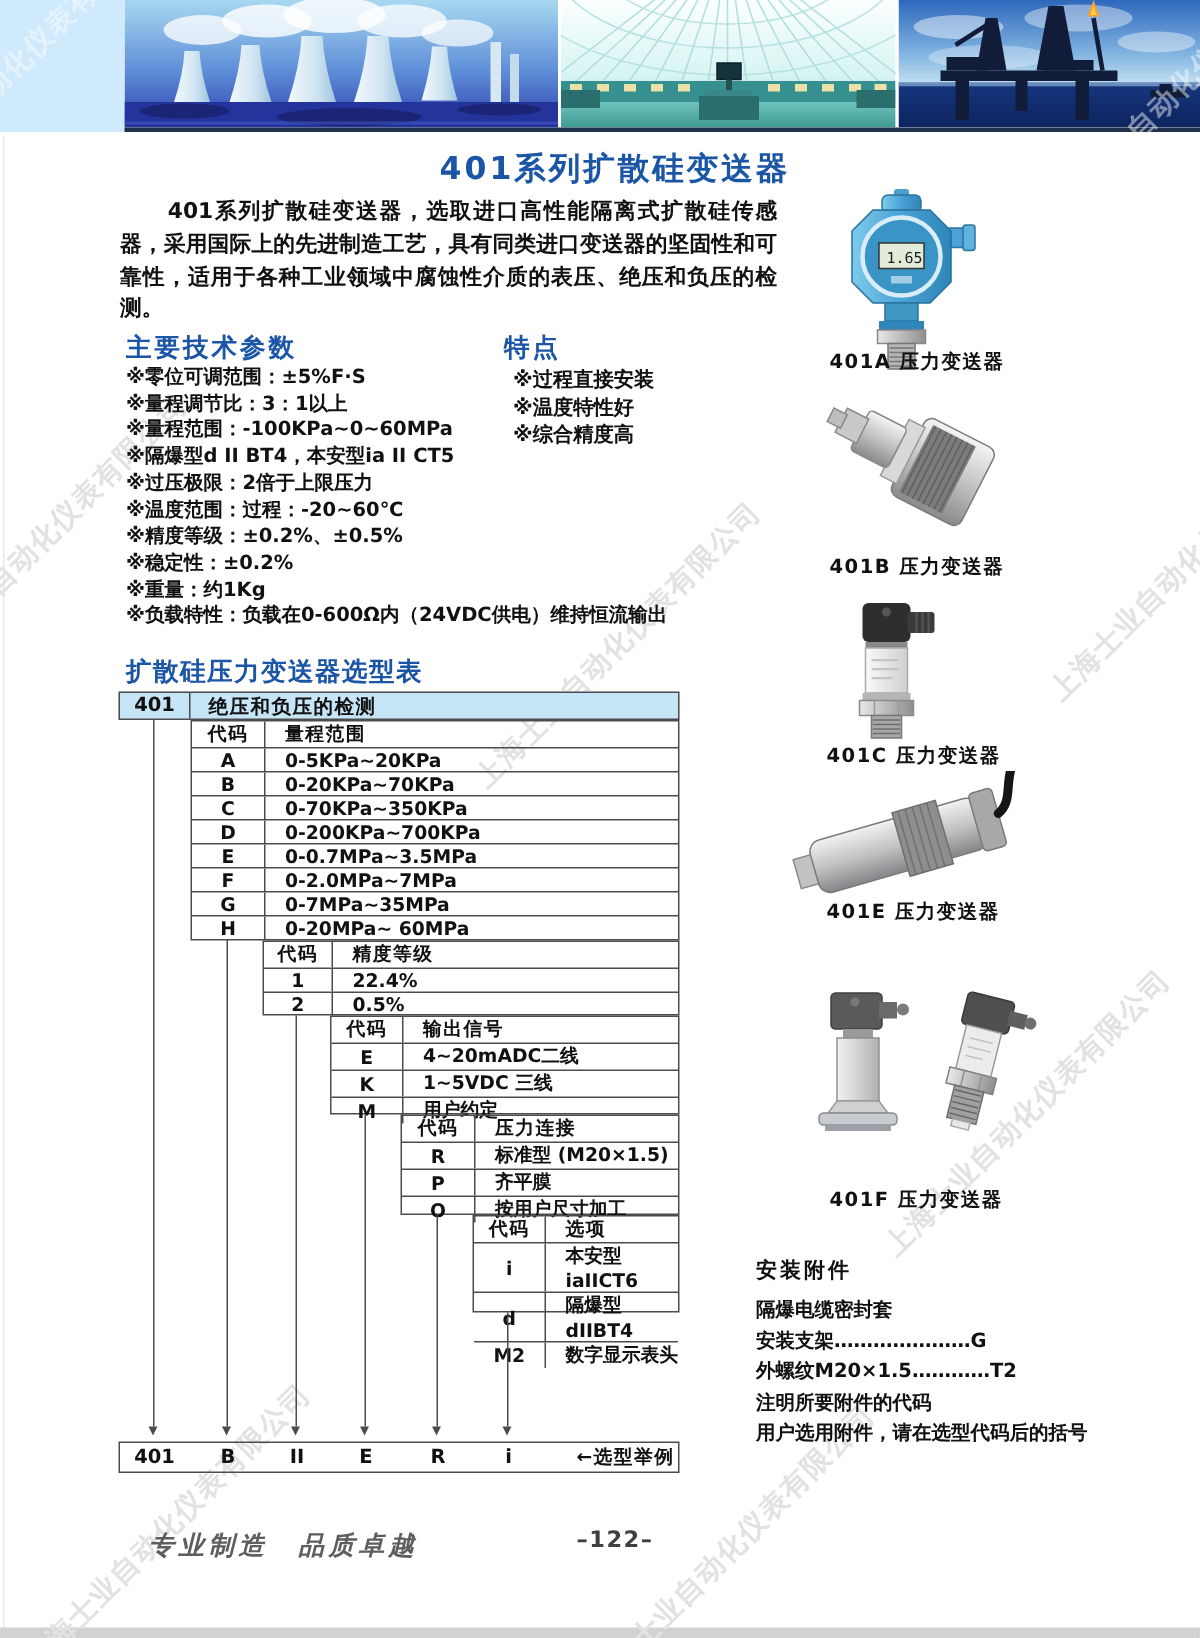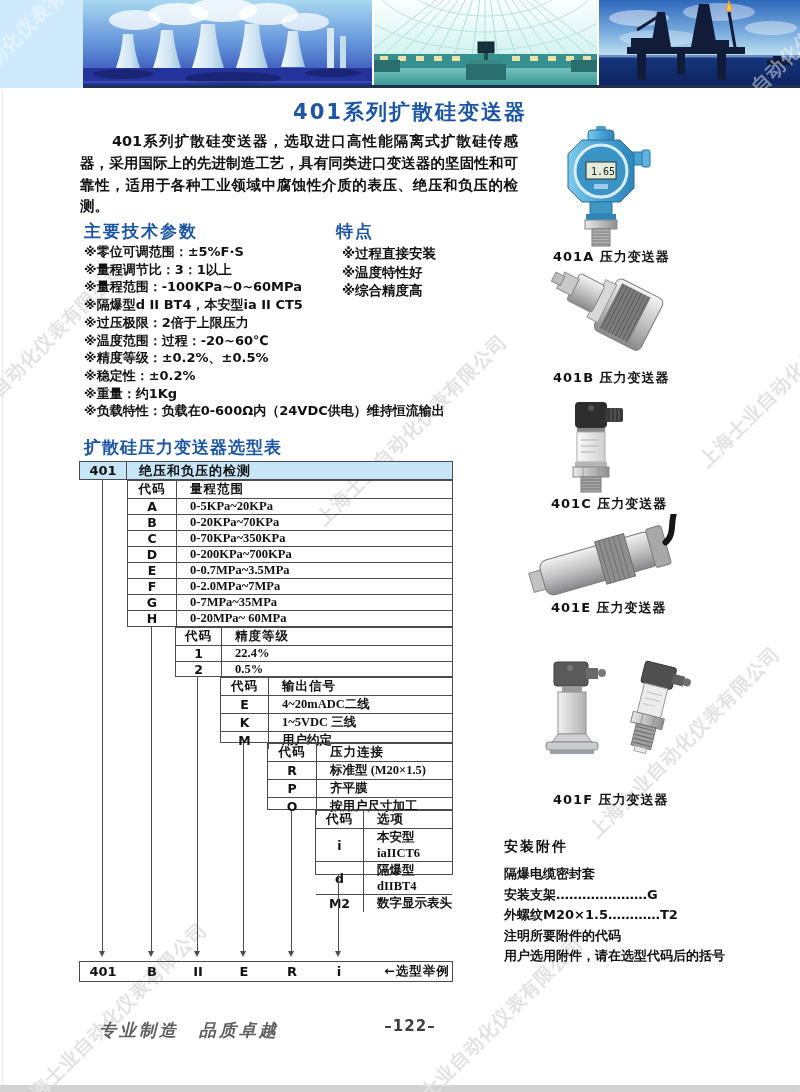--- a/index.html
+++ b/index.html
@@ -31,21 +31,21 @@
   #sel-table{left:0;top:0;width:800px;height:1092px;z-index:2;pointer-events:none;}
   .tblhead{position:absolute;box-sizing:border-box;border:1px solid #4c4c4c;display:flex;
            background:var(--table-header-bg,#c6e6f7);font-size:13px;font-weight:bold;}
   .tblhead .m{width:46px;border-right:1px solid #4c4c4c;display:flex;align-items:center;justify-content:center;}
   .tblhead .d{flex:1;display:flex;align-items:center;padding-left:12px;letter-spacing:1px;}
   .blk{position:absolute;box-sizing:border-box;border:1px solid #4c4c4c;display:flex;flex-direction:column;
        font-size:12.5px;font-weight:600;}
   .blk .r{flex:1;display:flex;border-top:1px solid #4c4c4c;}
   .blk .r:first-child{border-top:none;}
   .blk .cc{border-right:1px solid #4c4c4c;display:flex;align-items:center;justify-content:center;}
-  .blk .cv{flex:1;display:flex;align-items:center;padding-left:13px;font-family:Liberation Serif, serif;}
+  .blk .cv{flex:1;display:flex;align-items:center;padding-left:13px;}
   .blk .hd{font-weight:bold;letter-spacing:1px;}
   .vline{position:absolute;width:1px;background:#4c4c4c;}
   .varrow{position:absolute;width:0;height:0;border-left:3.5px solid transparent;
           border-right:3.5px solid transparent;border-top:6px solid #4c4c4c;}
   .exrow{position:absolute;box-sizing:border-box;border:1px solid #4c4c4c;font-size:13px;font-weight:bold;}
   .exrow span{position:absolute;top:0;height:100%;display:flex;align-items:center;justify-content:center;width:40px;}
   .exlabel{position:absolute;top:0;height:100%;display:flex;align-items:center;font-size:12.5px;letter-spacing:1px;}
   
   .caption{font-size:13px;font-weight:bold;letter-spacing:1px;color:#111;}
   
@@ -386,21 +386,21 @@
     <circle cx="49" cy="45" r="26" fill="#3b94c6" stroke="#d8edf8" stroke-width="3"></circle>
     <rect x="34" y="36" width="30" height="17" fill="#e3ecd9" stroke="#333"></rect>
     <text x="39" y="49" font-size="10" fill="#222" font-family="DejaVu Sans Mono, monospace">1.65</text>
     <rect x="42" y="58" width="14" height="5" fill="#cfe6f2" opacity="0.7"></rect>
     <rect x="38" y="76" width="22" height="12" fill="#3f98c4" stroke="#2a749e"></rect>
     <rect x="34" y="88" width="30" height="6" fill="#2f85b8"></rect>
     <rect x="33" y="94" width="32" height="9" fill="url(#gS)" stroke="#888"></rect>
     <rect x="40" y="103" width="18" height="17" fill="#b5b5b5" stroke="#777"></rect>
     <path d="M41,106 h16 M41,109 h16 M41,112 h16 M41,115 h16 M41,118 h16" stroke="#777" stroke-width="1"></path>
   </svg>
-  <div class="abs z2 caption" style="left:553px;top:248px">401A 压力变送器</div>
+  <div class="abs z2 caption" style="left:553px;top:232px">401A 压力变送器</div>
 
   <svg class="abs z2" style="left:540px;top:268px;width:125px;height:100px" viewBox="0 0 125 100">
     <defs>
       <linearGradient id="gB" x1="0" y1="0" x2="0" y2="1">
         <stop offset="0" stop-color="#f4f4f4"></stop>
           <stop offset="0.5" stop-color="#c2c2c2"></stop>
           <stop offset="1" stop-color="#8a8a8a"></stop>
       </linearGradient>
     </defs>
     <g transform="translate(4,-8) rotate(27 60 50)">

